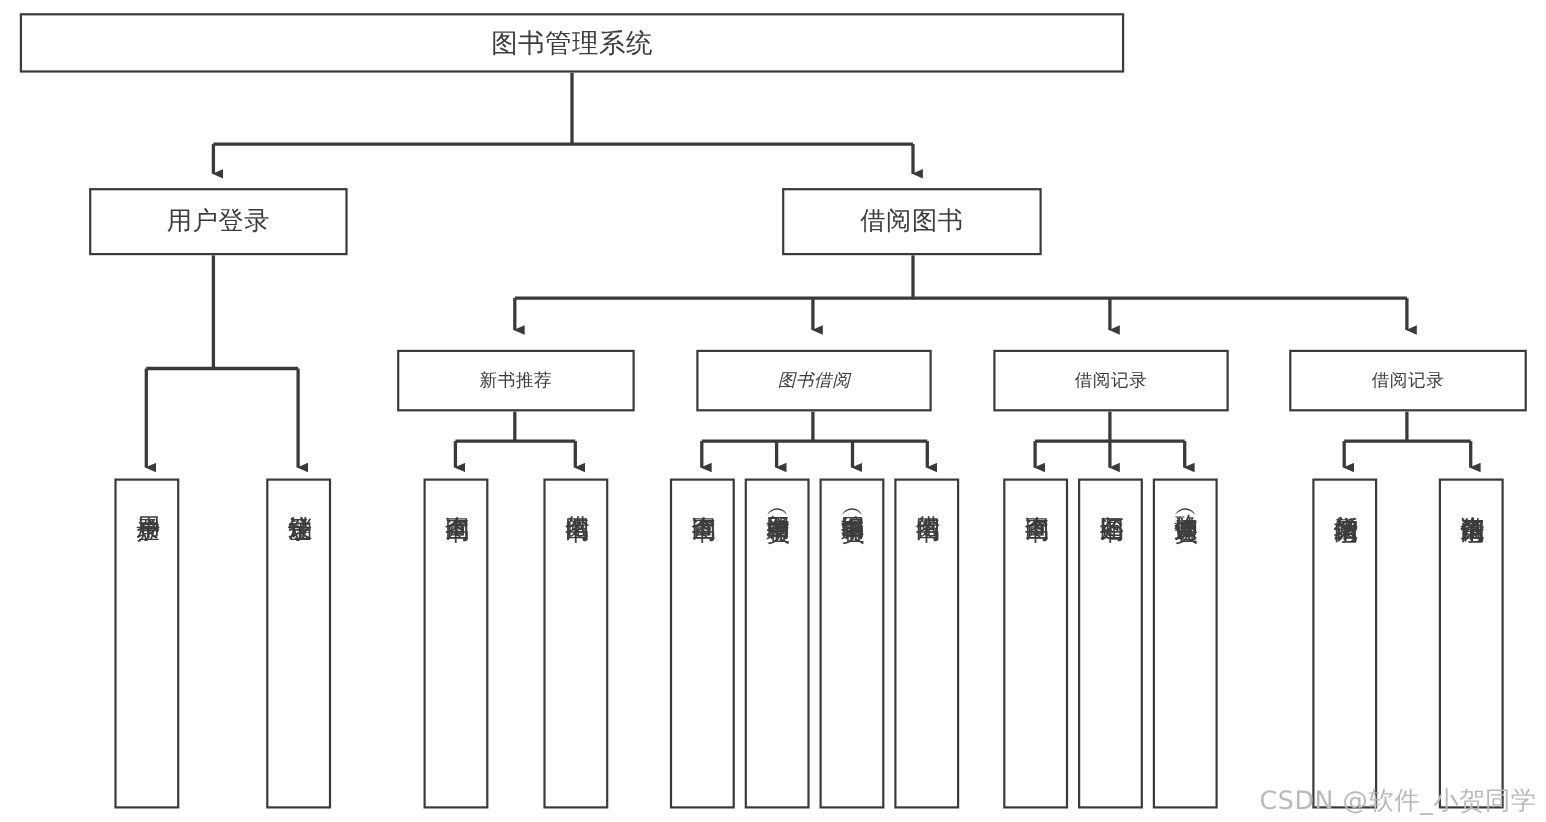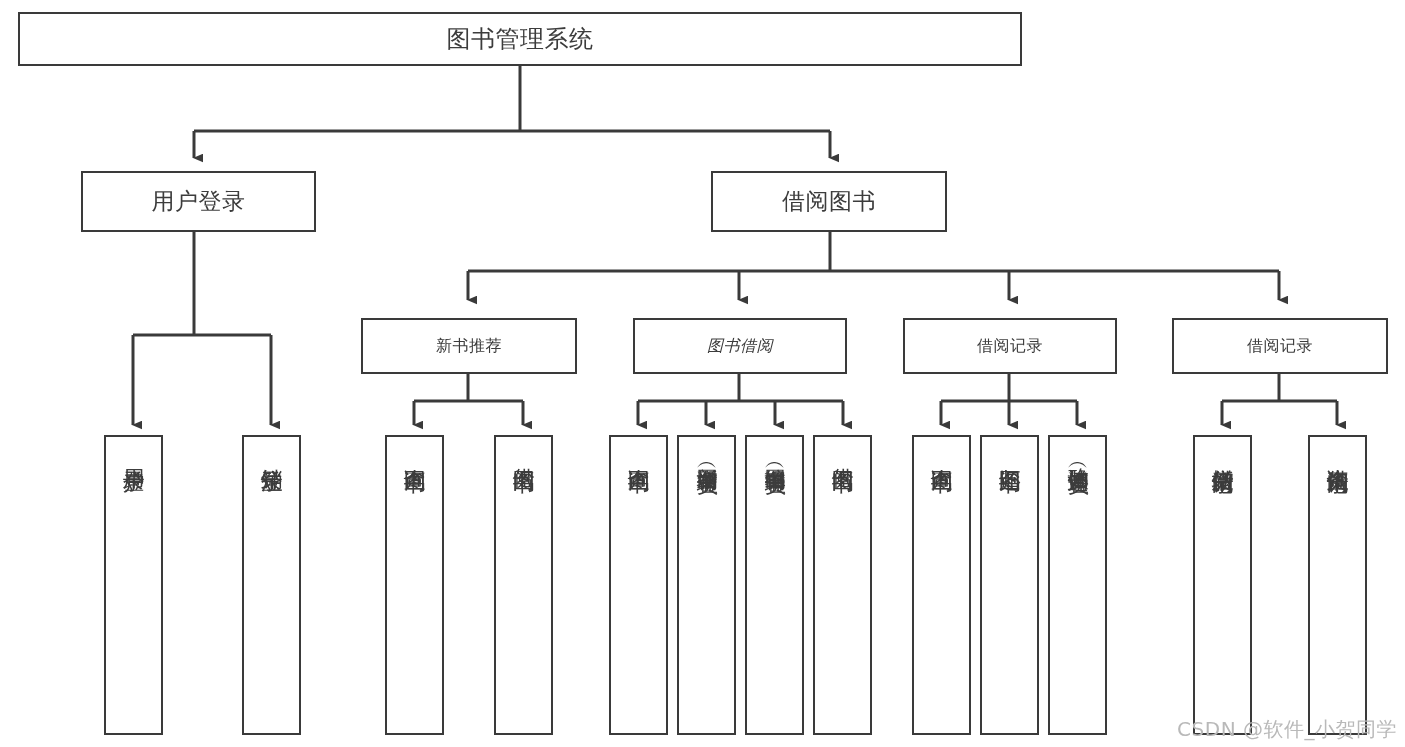--- a/index.html
+++ b/index.html
@@ -58,21 +58,21 @@
     line-height: 1.12;
     letter-spacing: 1px;
     white-space: nowrap;
     text-align: left;
   }
   .node.leaf.tall .label { font-size: 21px; }
   .watermark {
     position: absolute;
     right: 8px;
     bottom: 4px;
-    font-size: 20px;
+    font-size: 23px;
     color: #b9b9b9;
     letter-spacing: 0.5px;
     white-space: nowrap;
   }
 </style>
 </head>
 <body>
 
 <div id="canvas">
 

